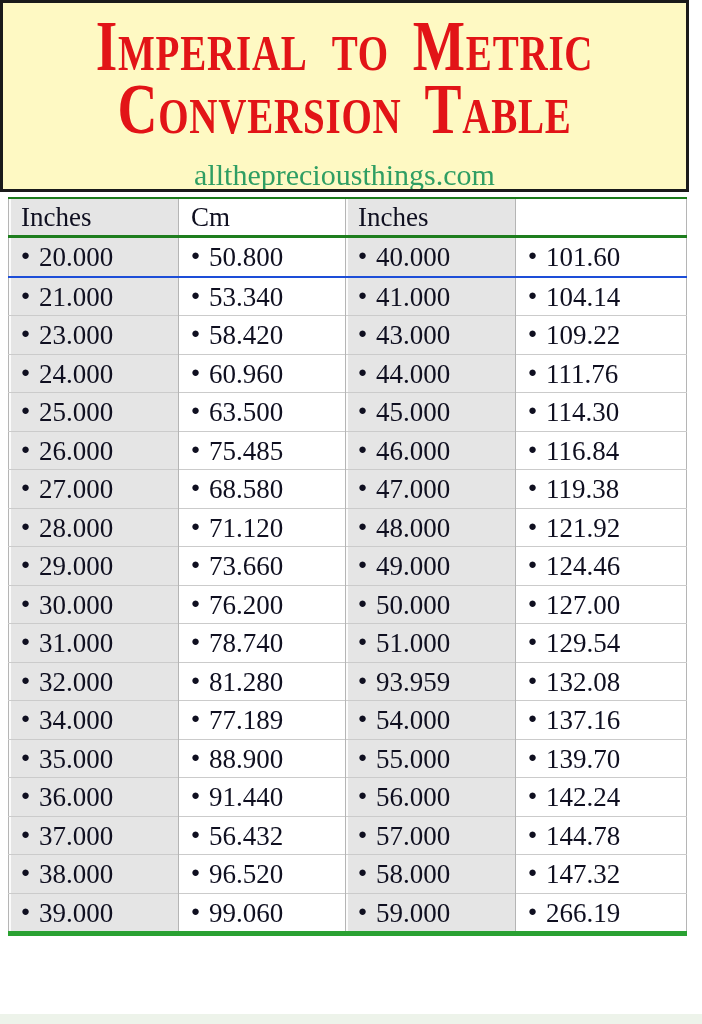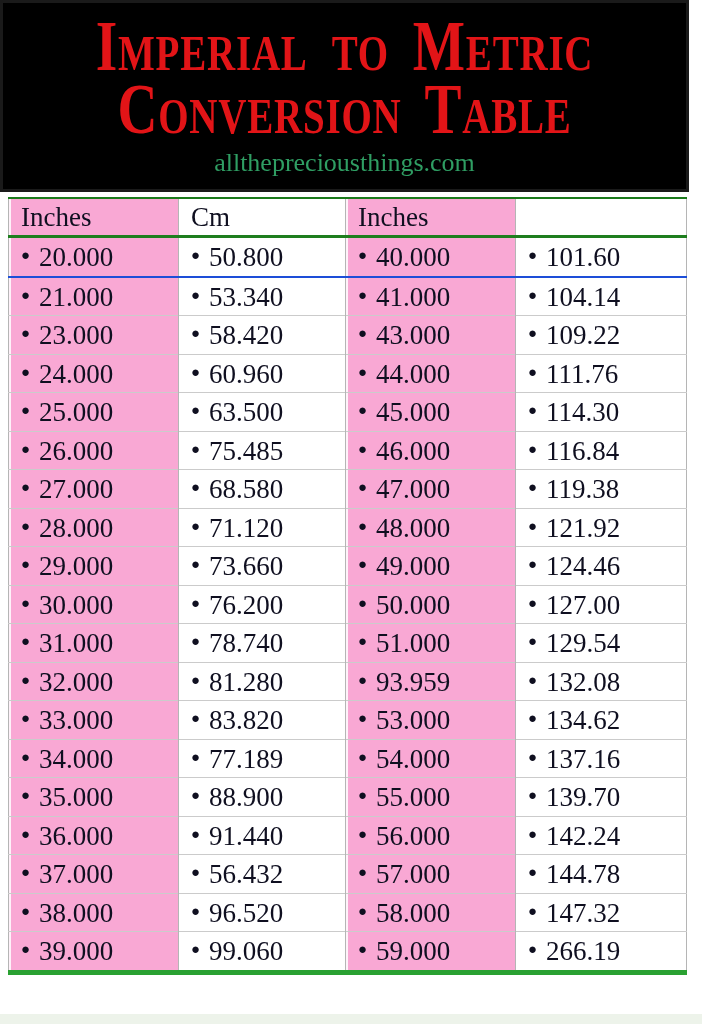--- a/index.html
+++ b/index.html
@@ -9,42 +9,42 @@
     font-family:"Liberation Serif","DejaVu Serif",serif;
     position:relative;overflow:hidden;
   }
   .page{position:absolute;inset:0;background:#ffffff;}
 
   
   .header-box{
     position:absolute;left:0;top:0;
     width:683px;height:186px;
     border:3px solid #1a1a1a;
-    background:#000000;
+    background:#fef9c3;
     text-align:center;
     overflow:hidden;
   }
   .title-line{
     color:#e21417;
     font-weight:bold;
     font-variant:small-caps;
     font-size:71px;
     line-height:63px;
     letter-spacing:1px;
     word-spacing:12px;
     transform:scaleX(0.78);
     transform-origin:50% 50%;
     white-space:nowrap;
   }
   .title-line.first{margin-top:12px;}
   .site-line{
     color:#2f9e63;
-    font-size:26px;
+    font-size:30px;
     line-height:44px;
-    margin-top:0px;
+    margin-top:12px;
     letter-spacing:0px;
   }
 
   
   .table-wrap{position:absolute;left:8px;top:197px;}
   table.conv{
     border-collapse:collapse;
     table-layout:fixed;
     width:678px;
     border-top:2px solid #1b7a1b;
@@ -58,21 +58,21 @@
     color:#0f0f20;
     text-align:left;
     font-weight:normal;
     padding:0 0 0 12px;
     white-space:nowrap;
     overflow:hidden;
   }
   th{height:36px;border-bottom:3px solid #1e7e1e;}
   td{height:37.5px;}
   th + th, td + td{border-left:1px solid #b5b5b5;}
-  .blue{background:#f9a8d4;box-shadow:inset 2px 0 0 rgba(255,255,255,.85);}
+  .blue{background:#e5e5e5;box-shadow:inset 2px 0 0 rgba(255,255,255,.85);}
   tbody tr:not(:first-child) td{border-top:1px solid #cbcbcb;}
   tbody tr.green-sep td{border-top:2px solid #1d4ed8;}
   .bullet{
     display:inline-block;
     font-size:15px;
     margin-right:9px;
     vertical-align:middle;
     position:relative;top:-2px;
     color:#0f0f20;
   }
@@ -178,26 +178,20 @@
             <td class="blue"><span class="bullet">●</span><span class="cell-value">51.000</span></td>
             <td class=""><span class="bullet">●</span><span class="cell-value">129.54</span></td>
           </tr>
           <tr>
             <td class="blue"><span class="bullet">●</span><span class="cell-value">32.000</span></td>
             <td class=""><span class="bullet">●</span><span class="cell-value">81.280</span></td>
             <td class="blue"><span class="bullet">●</span><span class="cell-value">93.959</span></td>
             <td class=""><span class="bullet">●</span><span class="cell-value">132.08</span></td>
           </tr>
           <tr>
-            <td class="blue"><span class="bullet">●</span><span class="cell-value">33.000</span></td>
-            <td class=""><span class="bullet">●</span><span class="cell-value">83.820</span></td>
-            <td class="blue"><span class="bullet">●</span><span class="cell-value">53.000</span></td>
-            <td class=""><span class="bullet">●</span><span class="cell-value">134.62</span></td>
-          </tr>
-          <tr>
             <td class="blue"><span class="bullet">●</span><span class="cell-value">34.000</span></td>
             <td class=""><span class="bullet">●</span><span class="cell-value">77.189</span></td>
             <td class="blue"><span class="bullet">●</span><span class="cell-value">54.000</span></td>
             <td class=""><span class="bullet">●</span><span class="cell-value">137.16</span></td>
           </tr>
           <tr>
             <td class="blue"><span class="bullet">●</span><span class="cell-value">35.000</span></td>
             <td class=""><span class="bullet">●</span><span class="cell-value">88.900</span></td>
             <td class="blue"><span class="bullet">●</span><span class="cell-value">55.000</span></td>
             <td class=""><span class="bullet">●</span><span class="cell-value">139.70</span></td>

